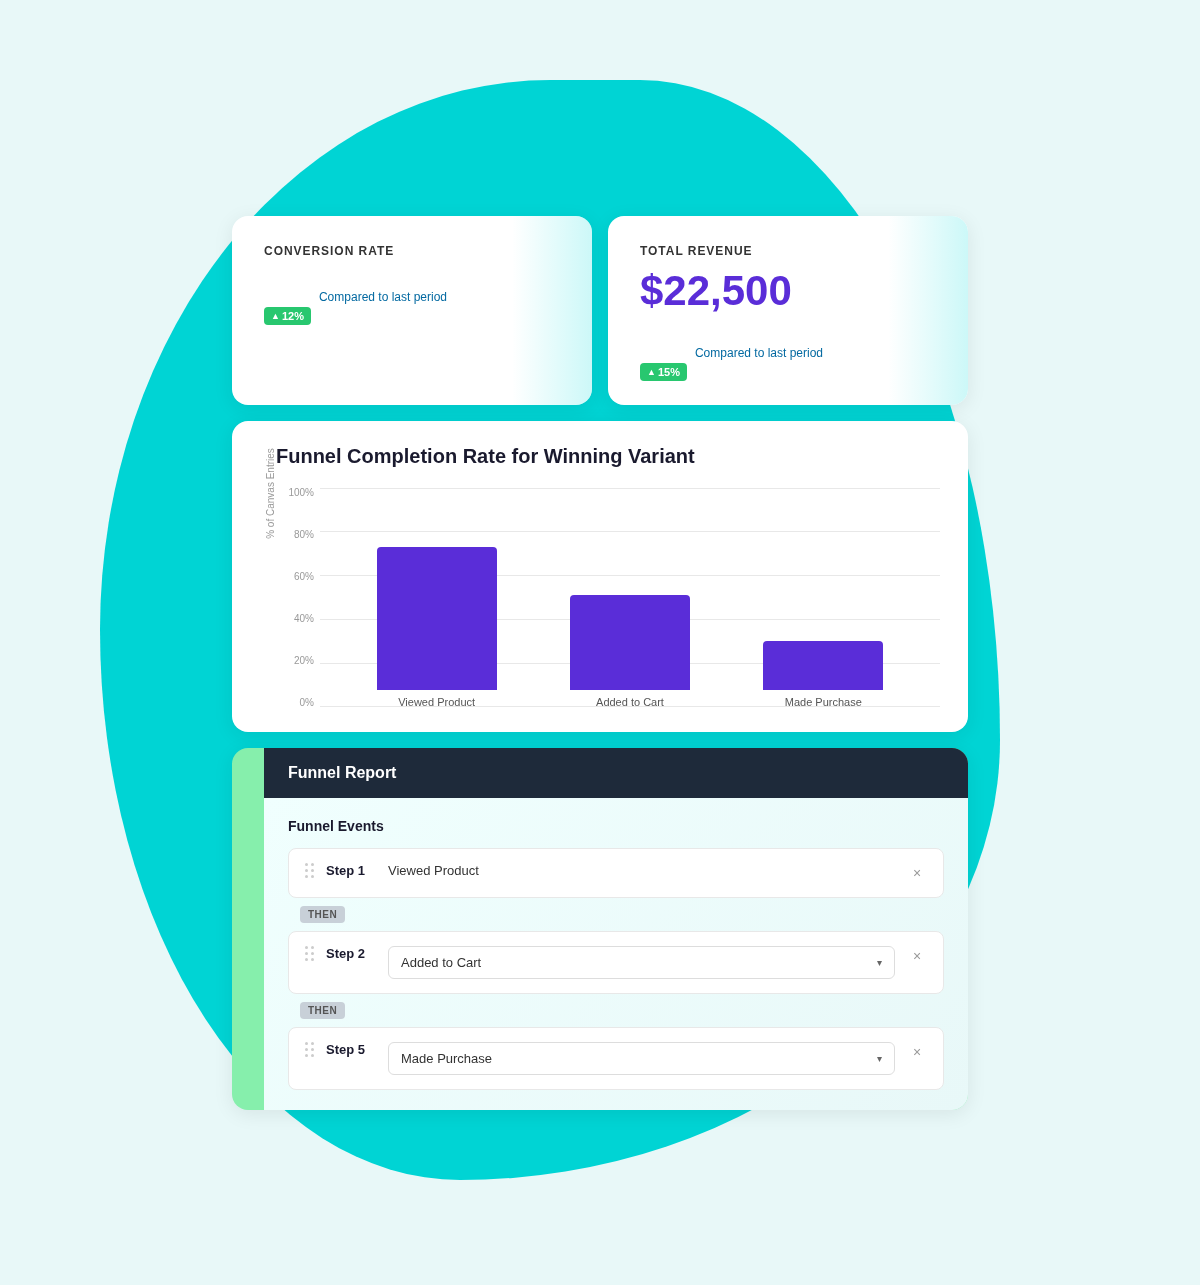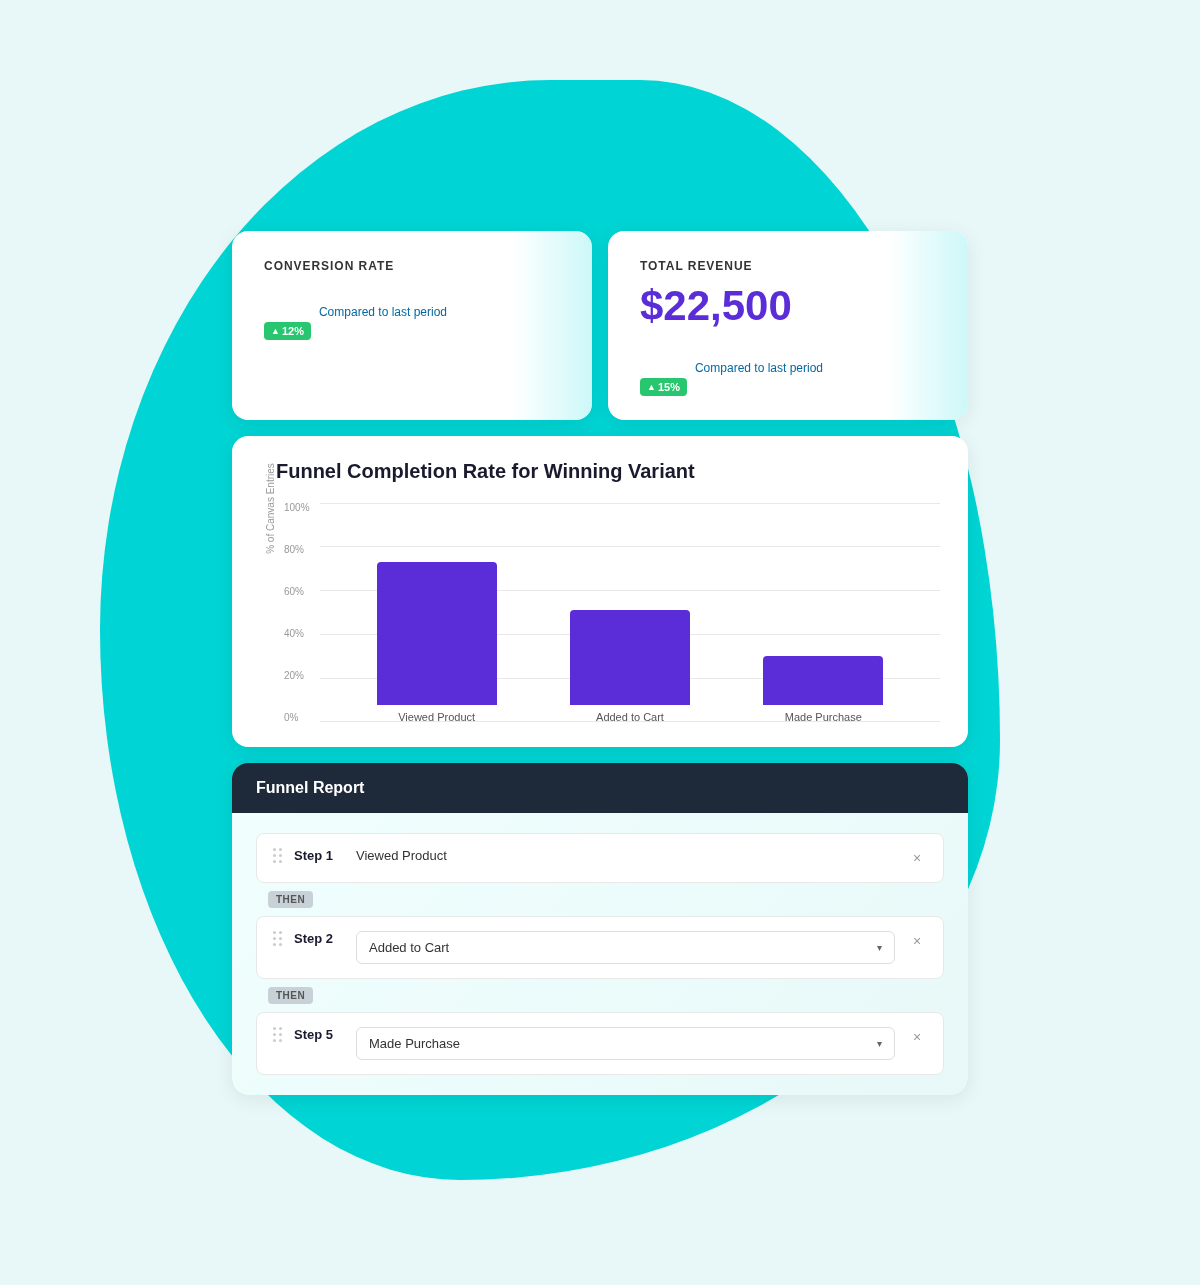--- a/index.html
+++ b/index.html
@@ -131,20 +131,21 @@
       flex-direction: column-reverse;
       justify-content: space-between;
       width: 36px;
       height: 220px;
       padding: 0 6px 0 0;
     }
 
     .y-label {
       font-size: 10px;
       color: #999;
+      text-align: right;
       line-height: 1;
     }
 
     .chart-plot {
       flex: 1;
       position: relative;
       height: 220px;
     }
 
     .chart-grid-lines {
@@ -203,20 +204,21 @@
       transform: rotate(-90deg);
       white-space: nowrap;
     }
 
     
     .funnel-report-card {
       background: #86efac;
       border-radius: 16px;
       overflow: hidden;
       box-shadow: 0 4px 20px rgba(0,0,0,0.08);
+      padding-left: 32px;
     }
 
     .funnel-report-header {
       background: #1e2a3a;
       padding: 16px 24px;
     }
 
     .funnel-report-title {
       color: white;
       font-size: 16px;
@@ -396,20 +398,21 @@
           </div>
       </div>
     </div>
   </div>
 
   <div class="funnel-report-card">
     <div class="funnel-report-header">
       <div class="funnel-report-title">Funnel Report</div>
     </div>
     <div class="funnel-report-body">
+      <div class="funnel-events-label">Funnel Events</div>
       <div id="funnel-steps">
           <div class="step-row">
             <div class="drag-handle">
               <div class="drag-dot-row">
                 <div class="drag-dot"></div>
                 <div class="drag-dot"></div>
               </div>
               <div class="drag-dot-row">
                 <div class="drag-dot"></div>
                 <div class="drag-dot"></div>

